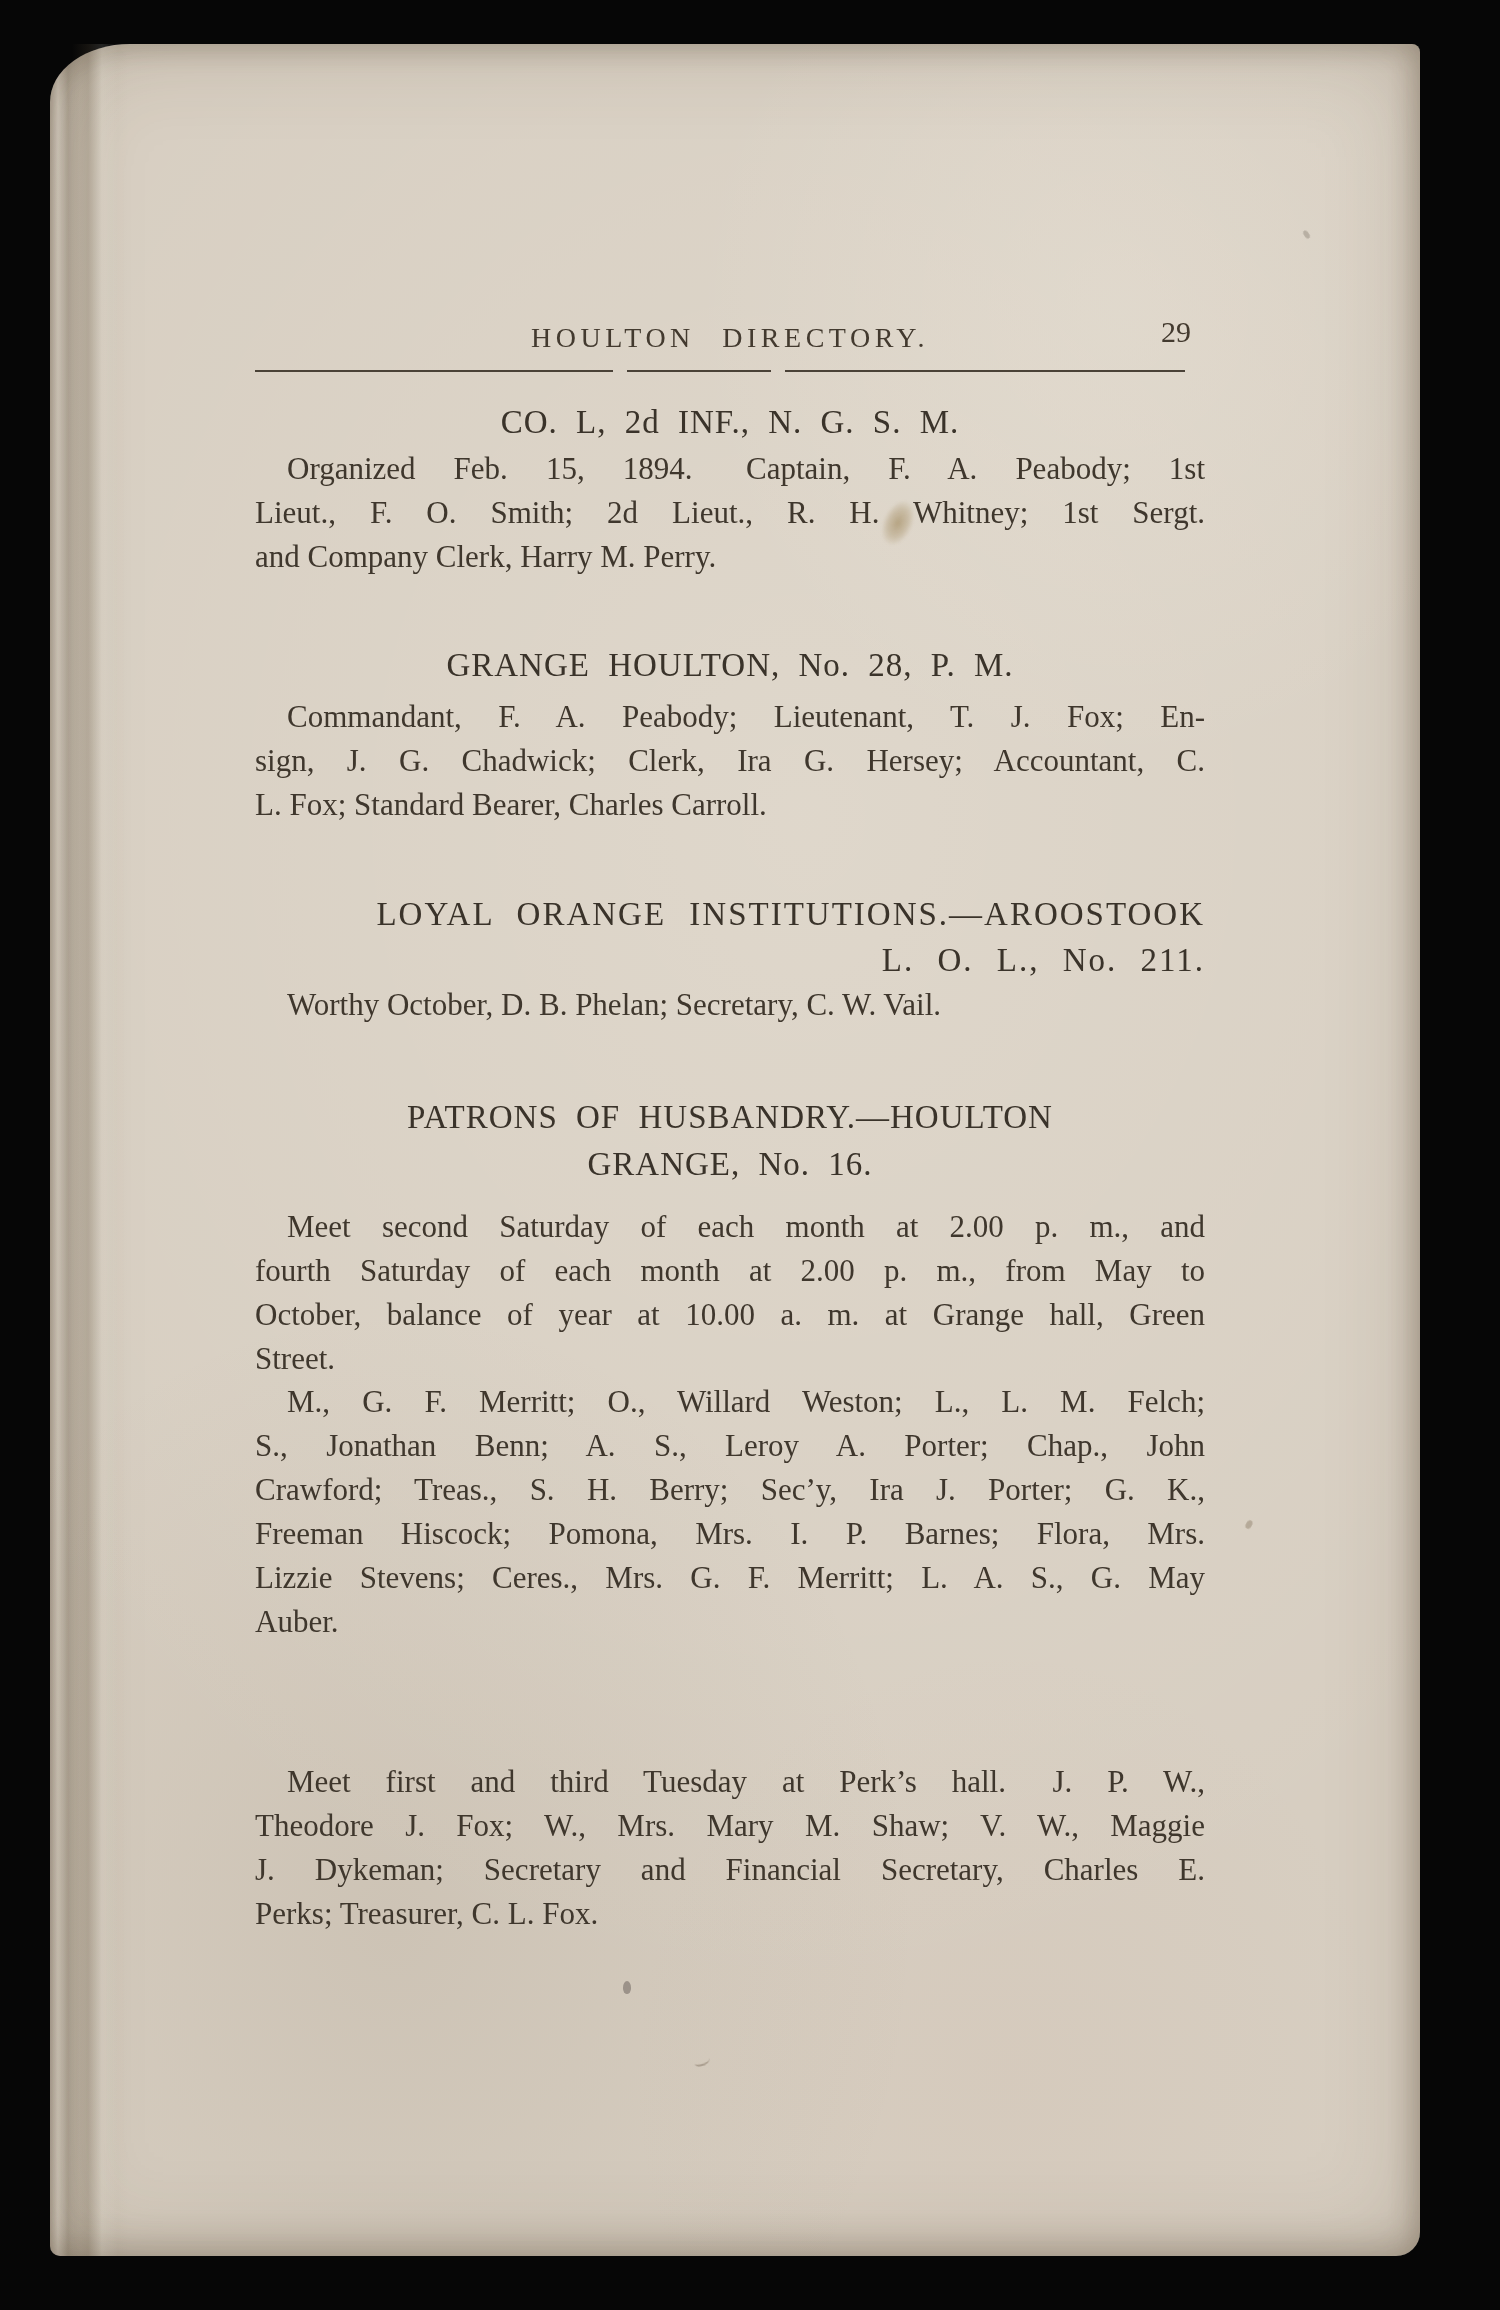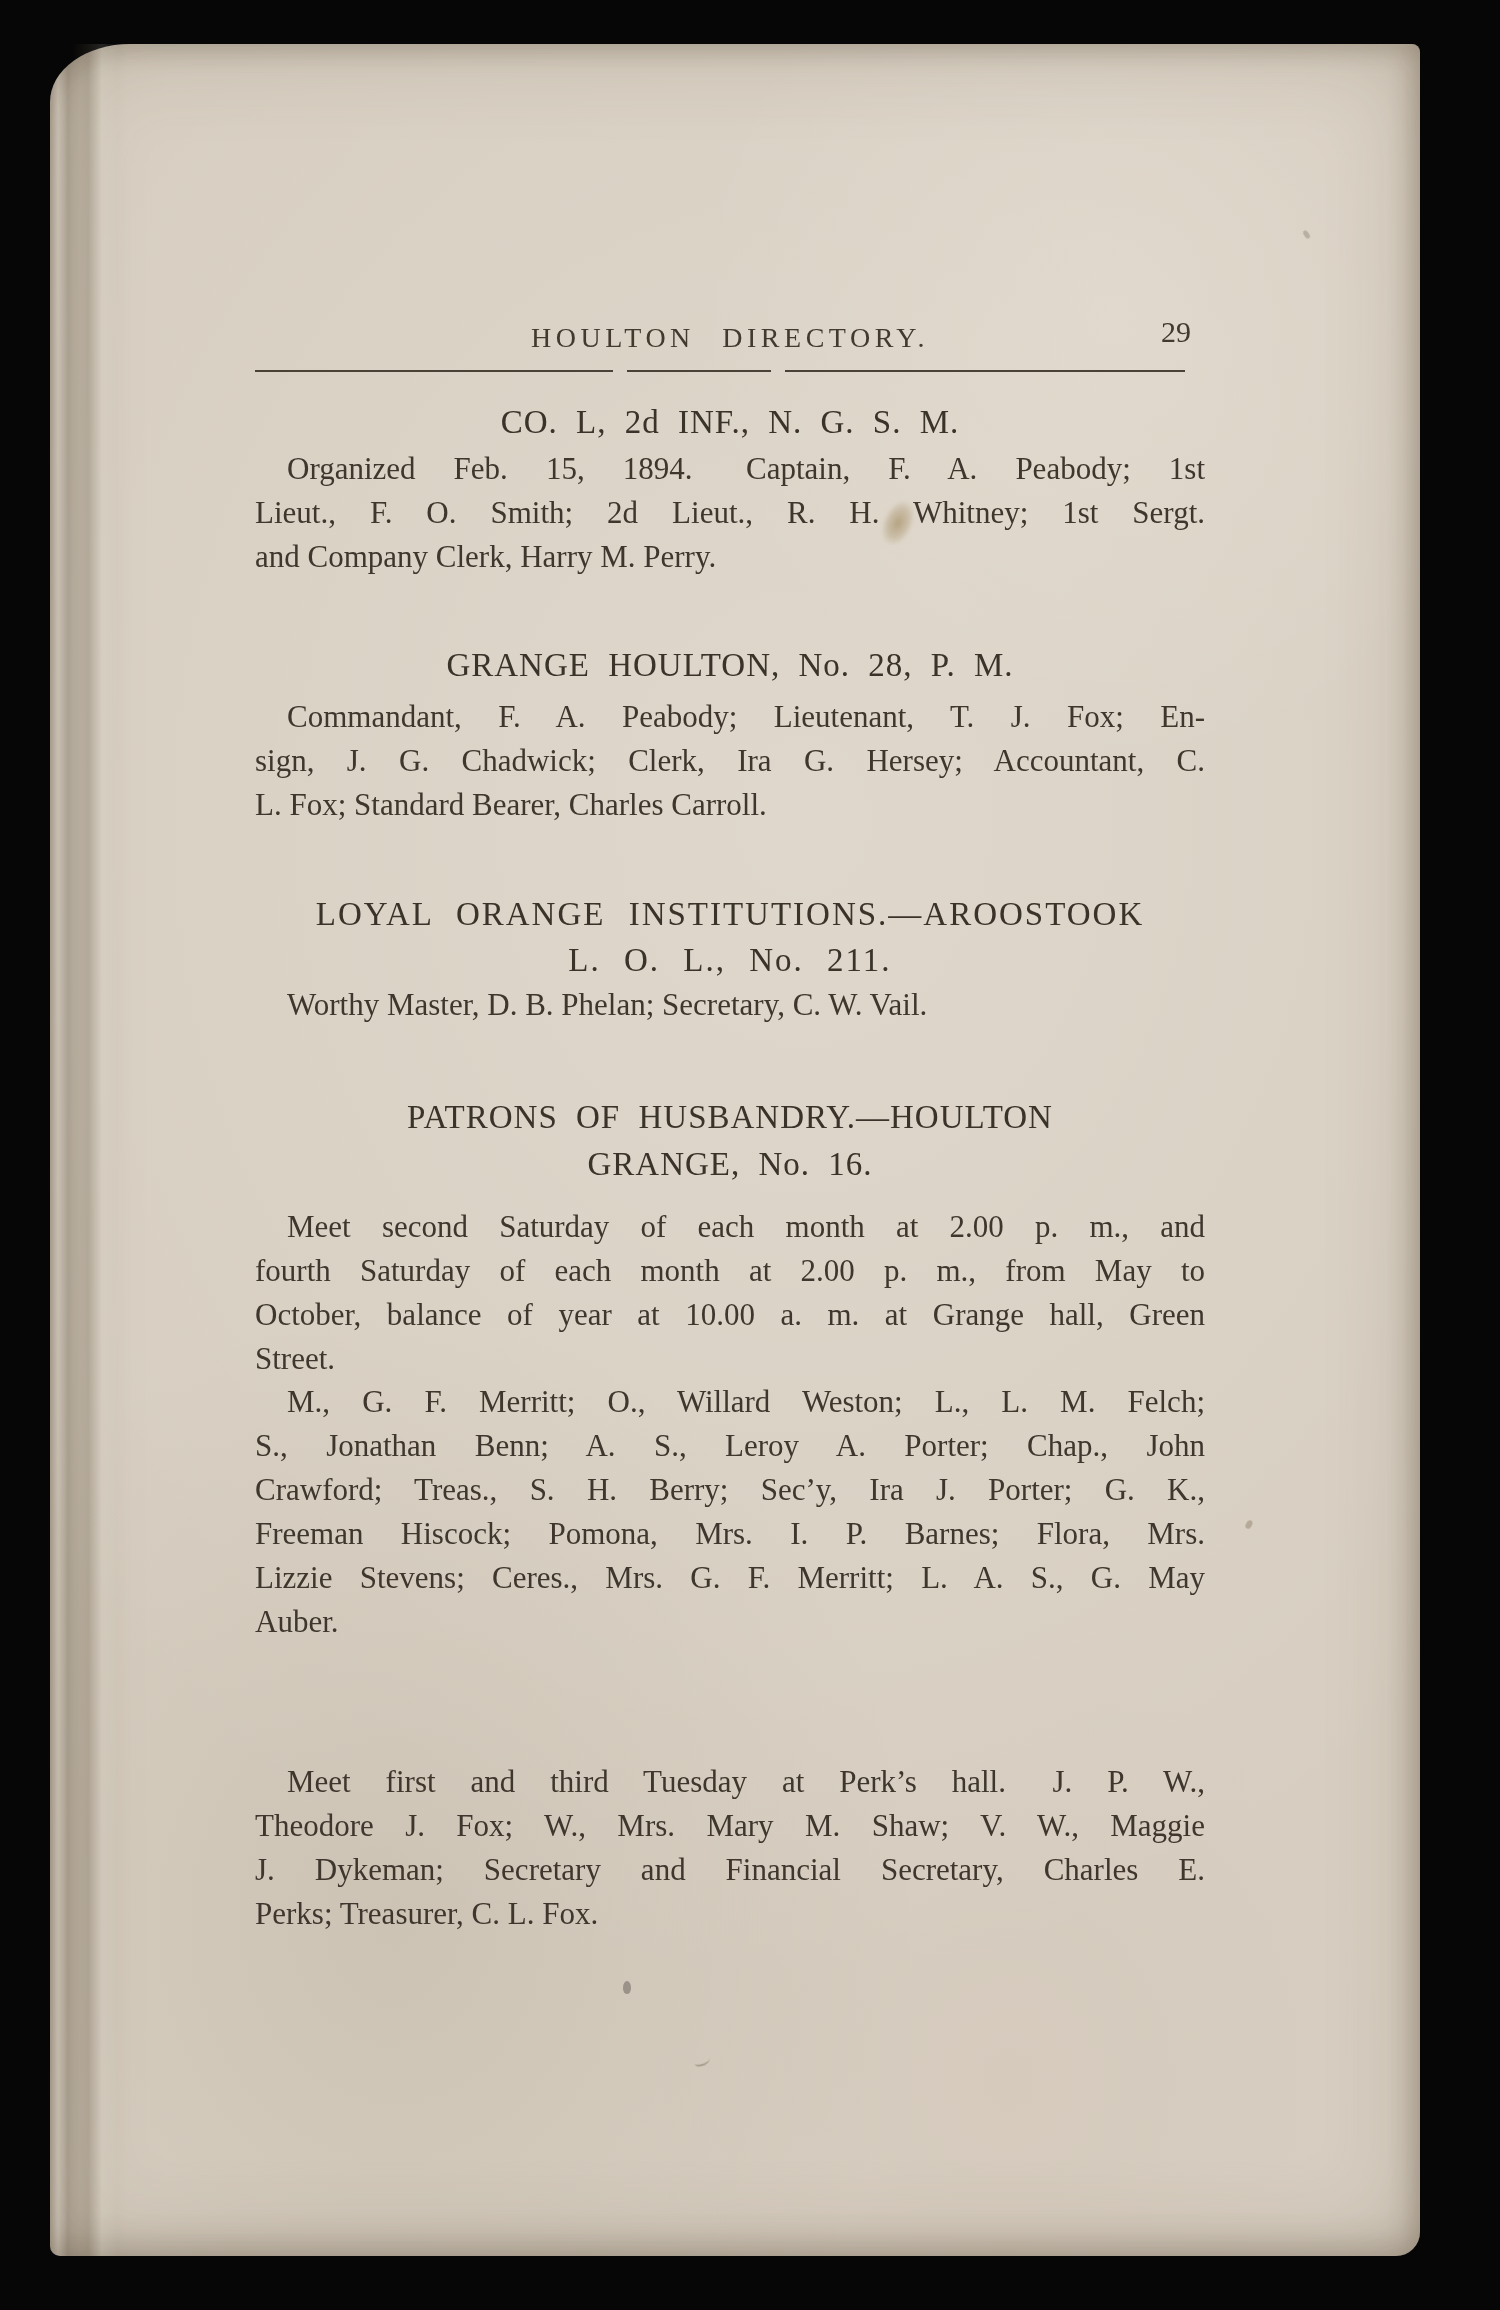--- a/index.html
+++ b/index.html
@@ -54,21 +54,21 @@
 
   .rule { position: absolute; top: 326px; left: 0; width: 930px; height: 2px;
           background: linear-gradient(90deg,
             #4a4237 0 38.5%, rgba(0,0,0,0) 38.5% 40%,
             #4a4237 40% 55.5%, rgba(0,0,0,0) 55.5% 57%,
             #4a4237 57% 100%); }
 
   .hd { position: absolute; left: 0; width: 100%;
         text-align: center; font-size: 33px; line-height: 46px;
         letter-spacing: 1px; word-spacing: 9px; color: #3a332a; }
-  .hd.wide { word-spacing: 13px; letter-spacing: 2px; }
+  .hd.wide { word-spacing: 13px; letter-spacing: 2px; text-align: right; }
 
   .para { position: absolute; left: 0; width: 950px;
           font-size: 31px; line-height: 44px; color: #3f372d; }
   .ln { width: 100%; }
   .j  { text-align: justify; text-align-last: justify; }
   .in { text-indent: 32px; }
 
   
   .stain {
     position: absolute; left: 833px; top: 455px; width: 30px; height: 48px;
@@ -120,21 +120,21 @@
         <div class="ln j in">Commandant, F. A. Peabody; Lieutenant, T. J. Fox; En-</div>
         <div class="ln j">sign, J. G. Chadwick; Clerk, Ira G. Hersey; Accountant, C.</div>
         <div class="ln">L. Fox; Standard Bearer, Charles Carroll.</div>
       </div>
 
       <div class="hd wide" style="top:847px">
         <div>LOYAL ORANGE INSTITUTIONS.—AROOSTOOK</div>
         <div>L. O. L., No. 211.</div>
       </div>
       <div class="para" style="top:939px">
-        <div class="ln in">Worthy Master, D. B. Phelan; Secretary, C. W. Vail.</div>
+        <div class="ln in">Worthy October, D. B. Phelan; Secretary, C. W. Vail.</div>
       </div>
 
       <div class="hd" style="top:1050px; line-height:47px">
         <div>PATRONS OF HUSBANDRY.—HOULTON</div>
         <div>GRANGE, No. 16.</div>
       </div>
       <div class="para" style="top:1161px">
         <div class="ln j in">Meet second Saturday of each month at 2.00 p. m., and</div>
         <div class="ln j">fourth Saturday of each month at 2.00 p. m., from May to</div>
         <div class="ln j">October, balance of year at 10.00 a. m. at Grange hall, Green</div>

